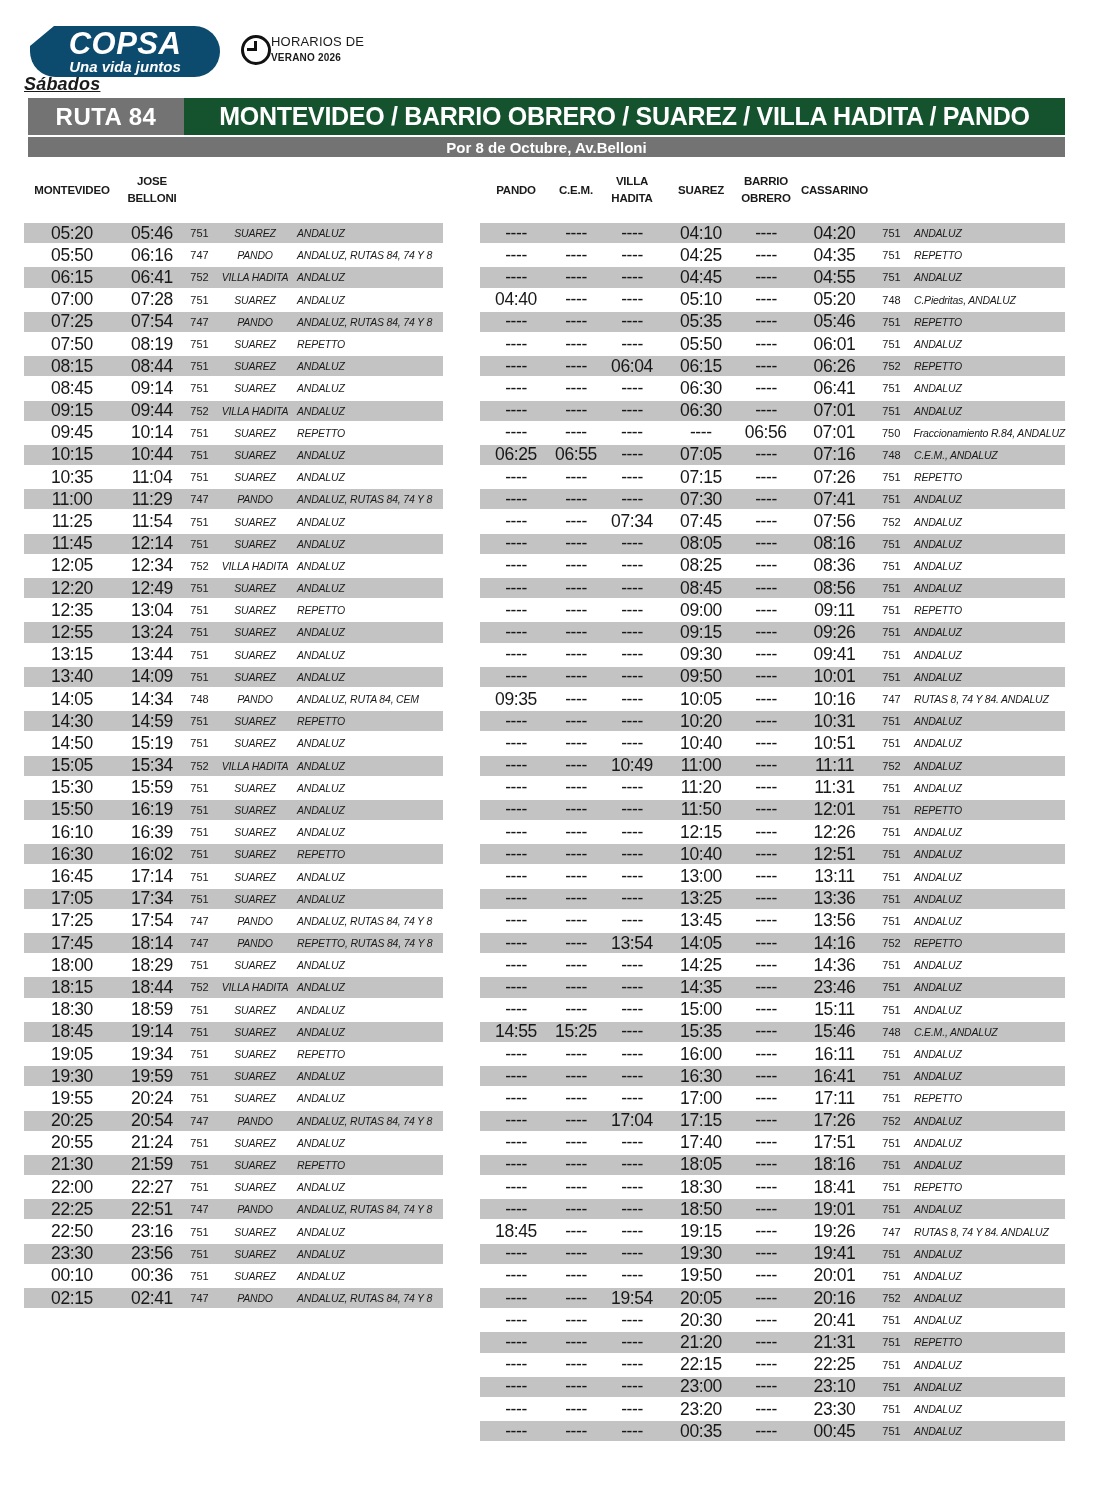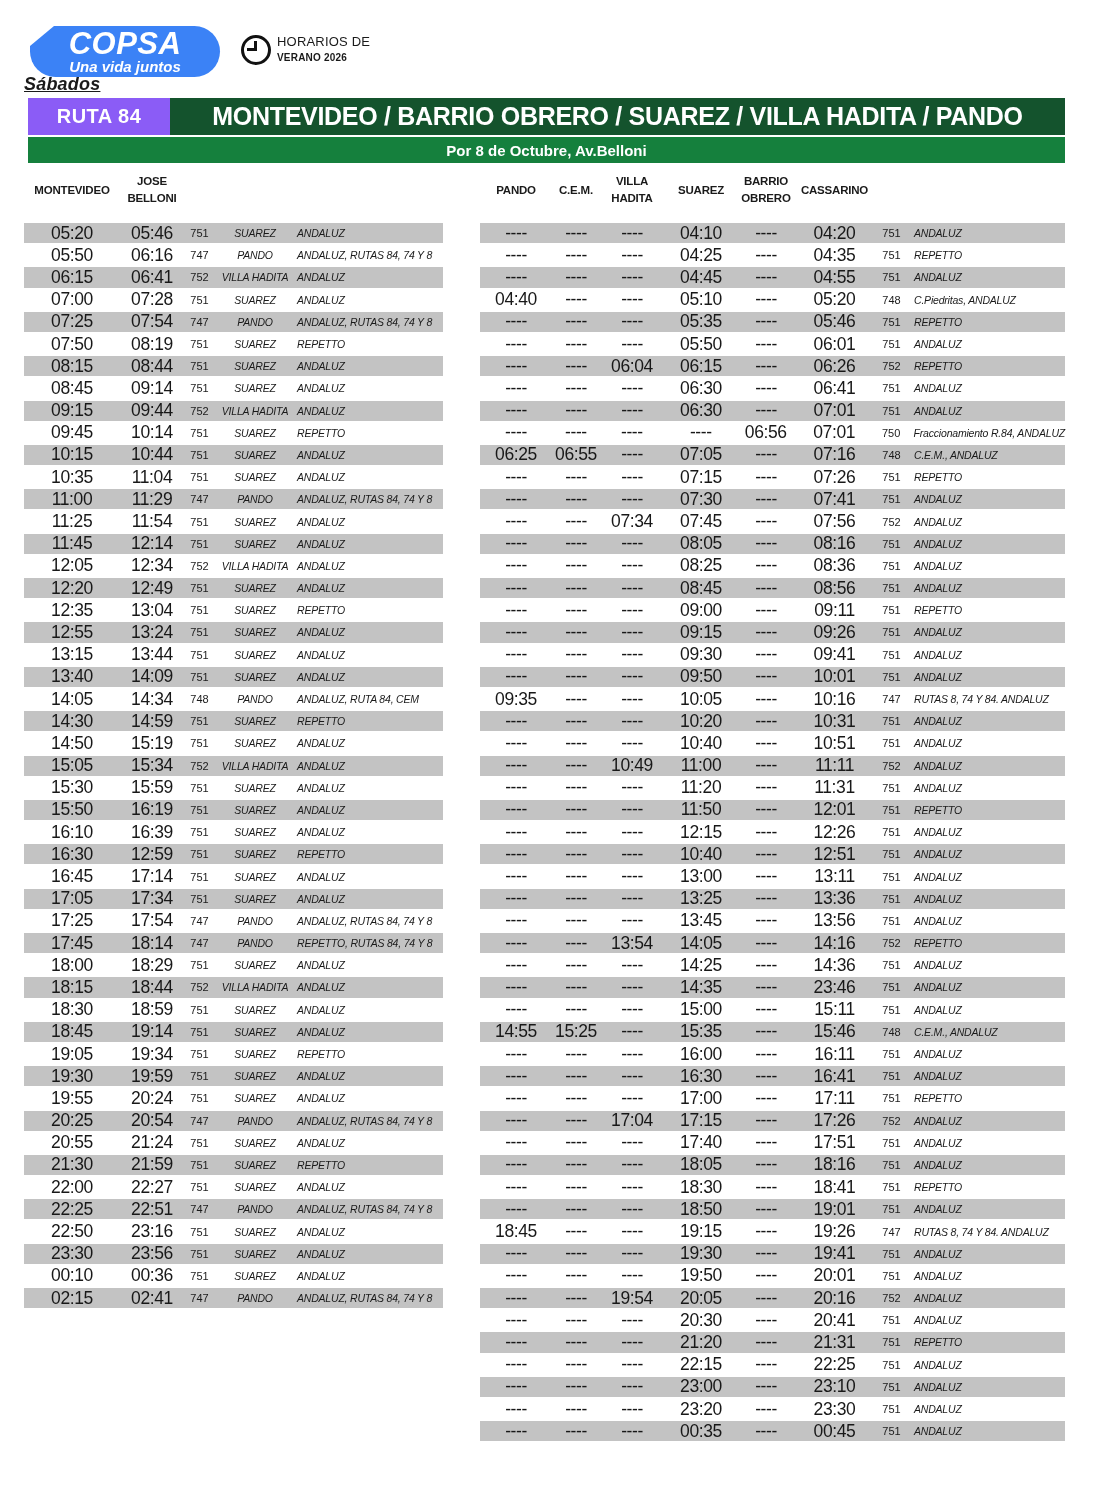--- a/index.html
+++ b/index.html
@@ -3,52 +3,52 @@
 <meta charset="utf-8">
 <style>
   html,body{margin:0;padding:0;background:#fff;}
   .page{
     position:relative;width:1097px;height:1501px;background:#ffffff;
     font-family:"Liberation Sans","DejaVu Sans",sans-serif;color:#1a1a1a;overflow:hidden;
   }
   
   .logo{
     position:absolute;left:30px;top:26px;width:190px;height:51px;
-    background:#3b82f6;border-radius:12px 28px 28px 28px;color:#fff;
+    background:#0c4a6e;border-radius:12px 28px 28px 28px;color:#fff;
   }
   .logo-chamfer{
     position:absolute;top:0;left:0;width:0;height:0;
     border-top:20px solid #fff;border-right:24px solid transparent;
   }
   .logo-brand{
     font-size:31px;font-weight:bold;font-style:italic;text-align:center;
     margin-top:2px;letter-spacing:0.5px;line-height:32px;
   }
   .logo-tagline{
     font-size:15px;font-style:italic;font-weight:bold;text-align:center;margin-top:-2px;
   }
-  .season{position:absolute;left:241px;top:34px;display:flex;gap:6px;align-items:center;}
+  .season{position:absolute;left:241px;top:34px;display:flex;gap:0;align-items:center;}
   .clock-icon{width:24px;height:24px;border:3px solid #111;border-radius:50%;position:relative;flex:none;}
   .clock-icon::before{content:'';position:absolute;left:10px;top:3px;width:3px;height:10px;background:#111;}
   .clock-icon::after{content:'';position:absolute;left:3px;top:10px;width:10px;height:3px;background:#111;}
   .season-text{line-height:16px;}
   .season-l1{font-size:13px;letter-spacing:0.2px;}
   .season-l2{font-size:10px;font-weight:bold;letter-spacing:0.2px;}
   .day{position:absolute;left:24px;top:74px;font-size:18px;font-weight:bold;font-style:italic;letter-spacing:0.2px;text-decoration:underline;}
   .title-bar{position:absolute;left:28px;top:98px;width:1037px;height:37px;display:flex;}
   .route-badge{
-    width:142px;flex:none;background:#8b5cf6;color:#fff;font-weight:bold;font-size:20px;
+    width:156px;flex:none;background:#737373;color:#fff;font-weight:bold;font-size:24px;
     display:flex;align-items:center;justify-content:center;letter-spacing:0.5px;
   }
   .route-title{
     flex:1;background:#14532d;color:#fff;font-weight:bold;font-size:25px;
     display:flex;align-items:center;justify-content:center;letter-spacing:-0.3px;white-space:nowrap;
   }
   .subtitle-bar{
-    position:absolute;left:28px;top:135px;width:1037px;height:28px;background:#15803d;
+    position:absolute;left:28px;top:135px;width:1037px;height:22px;background:#737373;
     color:#fff;font-weight:bold;font-size:15px;display:flex;align-items:center;justify-content:center;
     border-top:2px solid #fff;box-sizing:border-box;
   }
   
   .thead{position:absolute;top:162px;height:56px;display:flex;align-items:center;font-weight:bold;font-size:11.5px;}
   .thead .cell{text-align:center;white-space:pre-line;line-height:1.45;letter-spacing:-0.2px;}
   .tbody{position:absolute;top:222px;}
   #lt-head,#lt-body{left:24px;width:419px;}
   #rt-head,#rt-body{left:480px;width:585px;}
   .row{display:flex;height:22.2px;align-items:center;box-sizing:border-box;}
@@ -303,21 +303,21 @@
       </div>
       <div class="row even">
         <div class="cell t lc0">16:10</div>
         <div class="cell t lc1">16:39</div>
         <div class="cell n lc2">751</div>
         <div class="cell d lc3">SUAREZ</div>
         <div class="cell v lc4">ANDALUZ</div>
       </div>
       <div class="row odd">
         <div class="cell t lc0">16:30</div>
-        <div class="cell t lc1">12:59</div>
+        <div class="cell t lc1">16:02</div>
         <div class="cell n lc2">751</div>
         <div class="cell d lc3">SUAREZ</div>
         <div class="cell v lc4">REPETTO</div>
       </div>
       <div class="row even">
         <div class="cell t lc0">16:45</div>
         <div class="cell t lc1">17:14</div>
         <div class="cell n lc2">751</div>
         <div class="cell d lc3">SUAREZ</div>
         <div class="cell v lc4">ANDALUZ</div>

